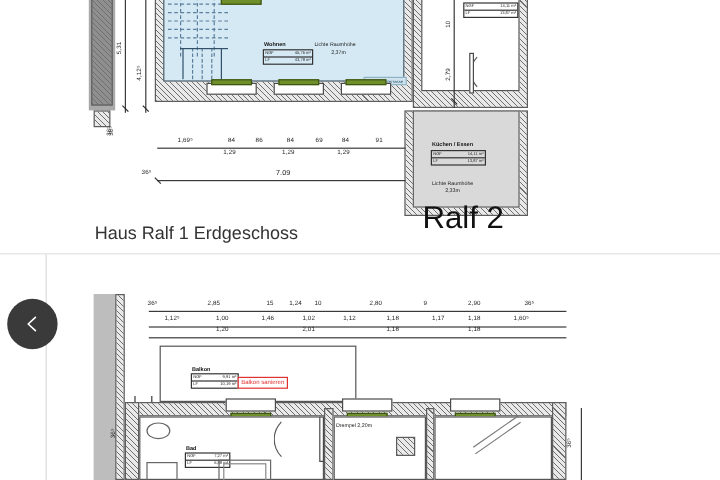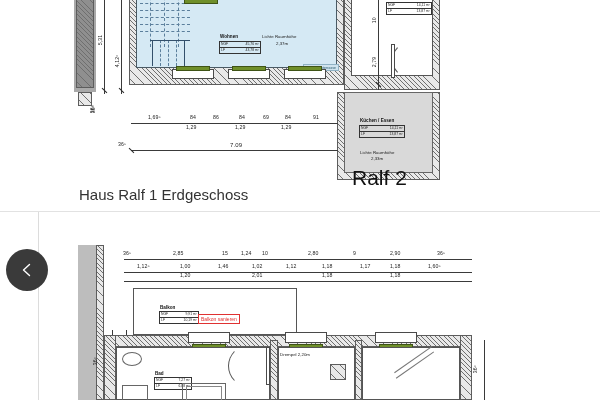--- a/index.html
+++ b/index.html
@@ -61,21 +61,21 @@
   .redtag{
     position:absolute;font-size:5px;color:#e03131;border:0.7px solid #e03131;
     padding:1px 2px;white-space:nowrap;background:rgba(255,255,255,0.85);
   }
 
   
   .plan-caption{
     position:absolute;font-size:15px;color:#333;white-space:nowrap;
   }
   .ralf-overlay{
-    position:absolute;font-size:21px;color:#111;white-space:nowrap;
+    position:absolute;font-size:26px;color:#111;white-space:nowrap;
     font-family:"Liberation Sans", sans-serif;
   }
 
   
   .nav-prev{
     position:absolute;left:6px;top:249px;width:42px;height:42px;border-radius:50%;
     background:#3a3a3a;display:flex;align-items:center;justify-content:center;
     cursor:pointer;
   }
   .nav-prev svg{display:block;}

